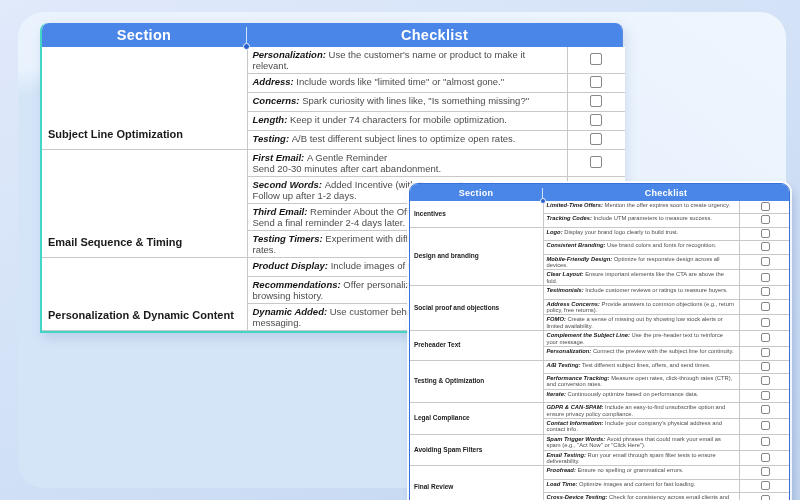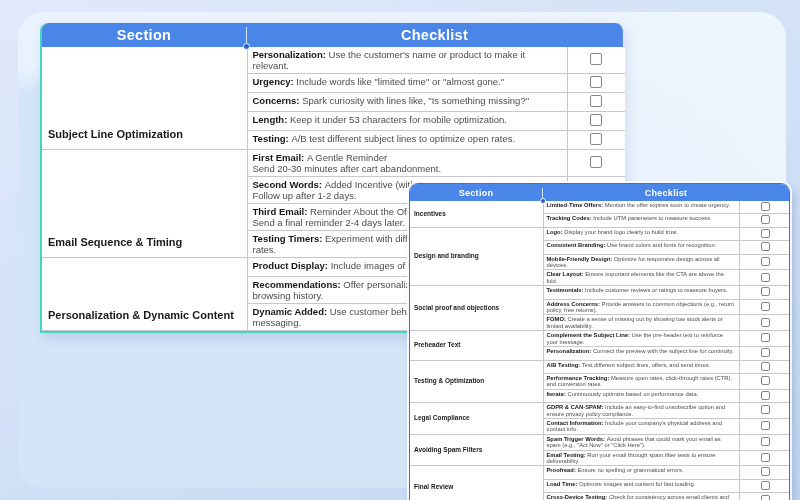--- a/index.html
+++ b/index.html
@@ -18,21 +18,21 @@
   
   .tbl{position:absolute;background:#fff;}
   .thead{display:flex;color:#fff;font-weight:bold;
     background:#4a86e8;align-items:center;}
   .thead .th{display:flex;align-items:center;justify-content:center;letter-spacing:.3px;}
   .thead .th:first-child{border-right:1px solid rgba(255,255,255,.75);box-sizing:border-box;}
   table{border-collapse:collapse;table-layout:fixed;width:100%;background:#fff;}
   td{border:1px solid #c8c8c8;vertical-align:top;box-sizing:border-box;overflow:hidden;}
   td.sec{font-weight:bold;color:#1a1a1a;vertical-align:bottom;border-left:none;}
   td.chk{text-align:center;vertical-align:middle;border-right:none;}
-  .lbl{font-weight:bold;color:#161616;}
+  .lbl{font-weight:bold;color:#161616;font-style:italic;}
   .txt{color:#4c4c4c;white-space:pre-line;}
   .cb{display:inline-block;background:#fff;border:1.2px solid #878787;border-radius:2px;}
   .dot{position:absolute;border-radius:50%;background:#2a5fd0;border:1.5px solid #eef4ff;box-sizing:border-box;z-index:5;}
 
   
   .tbl.back{
     left:40px;top:23px;width:583px;
     border-left:2px solid #43d6c5;border-bottom:2px solid #43d6c5;border-right:1.5px solid #5b8de2;
     border-radius:8px 8px 0 0;box-sizing:border-box;
     box-shadow:3px 5px 12px rgba(70,100,160,.18);
@@ -81,29 +81,29 @@
           <col style="width:320px">
           <col style="width:58px">
         </colgroup>
       <tbody id="back-tbody">
           <tr>
             <td class="sec" rowspan="5">Subject Line Optimization</td>
             <td><span class="lbl">Personalization: </span><span class="txt">Use the customer's name or product to make it relevant.</span></td>
             <td class="chk"><span class="cb"></span></td>
           </tr>
           <tr>
-            <td><span class="lbl">Urgency: </span><span class="txt">Include words like "limited time" or "almost gone."</span></td>
+            <td><span class="lbl">Address: </span><span class="txt">Include words like "limited time" or "almost gone."</span></td>
             <td class="chk"><span class="cb"></span></td>
           </tr>
           <tr>
             <td><span class="lbl">Concerns: </span><span class="txt">Spark curiosity with lines like, "Is something missing?"</span></td>
             <td class="chk"><span class="cb"></span></td>
           </tr>
           <tr>
-            <td><span class="lbl">Length: </span><span class="txt">Keep it under 53 characters for mobile optimization.</span></td>
+            <td><span class="lbl">Length: </span><span class="txt">Keep it under 74 characters for mobile optimization.</span></td>
             <td class="chk"><span class="cb"></span></td>
           </tr>
           <tr>
             <td><span class="lbl">Testing: </span><span class="txt">A/B test different subject lines to optimize open rates.</span></td>
             <td class="chk"><span class="cb"></span></td>
           </tr>
           <tr>
             <td class="sec" rowspan="4">Email Sequence &amp; Timing</td>
             <td><span class="lbl">First Email: </span><span class="txt">A Gentle Reminder
 Send 20-30 minutes after cart abandonment.</span></td>

